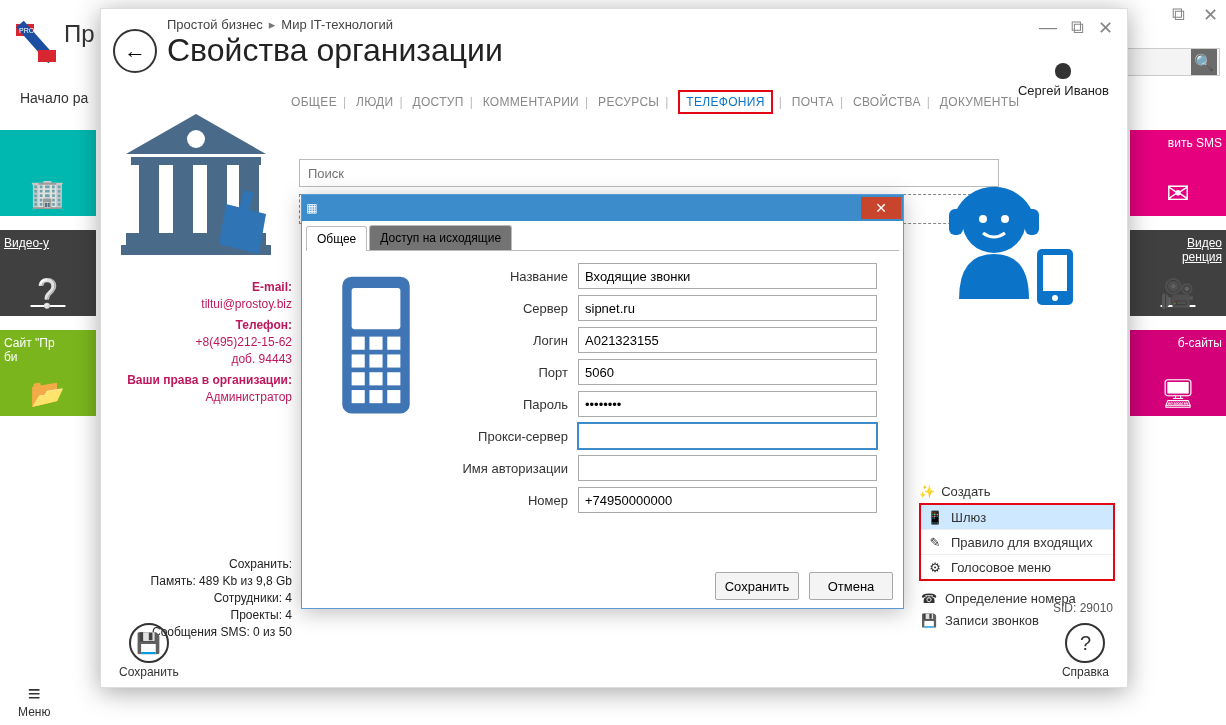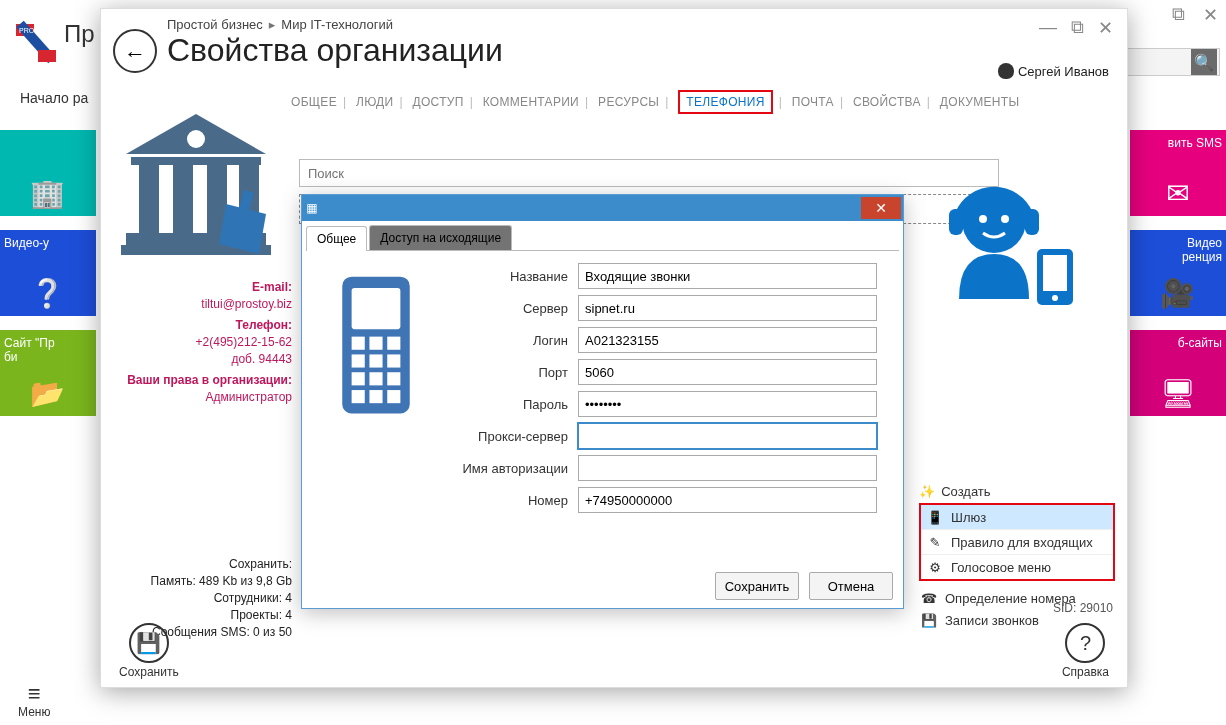--- a/index.html
+++ b/index.html
@@ -9,38 +9,38 @@
   .bg-top-icons { position: absolute; top: 4px; right: 8px; display: flex; gap: 18px; color: #888; font-size: 18px; }
   .bg-logo { position: absolute; top: 20px; left: 14px; width: 44px; height: 44px; }
   .bg-search { position: absolute; top: 48px; right: 6px; width: 108px; height: 28px; border: 1px solid #ccc; background:#f4f4f4; display:flex; align-items:center; justify-content:flex-end; padding-right:2px;}
   .bg-search .sq { width:26px; height:26px; background:#6b6b6b; display:flex; align-items:center; justify-content:center; color:#fff;}
   .bg-start { position: absolute; top: 90px; left: 20px; color: #333; font-size: 14px; }
   .tiles-left { position: absolute; left: 0; top: 130px; width: 96px; }
   .tiles-right { position: absolute; right: 0; top: 130px; width: 96px; }
   .tile { height: 86px; margin-bottom: 14px; color: #fff; font-size: 12px; padding: 6px 4px; display: flex; flex-direction: column; justify-content: space-between; overflow:hidden;}
   .tile .ticon { align-self: center; font-size: 28px; }
   .c-teal { background: #00b8b0; }
-  .c-purple { background: #1d4ed8; }
+  .c-purple { background: #404040; text-decoration: underline; }
   .c-pink { background: #e6007e; }
   .c-green { background: #7ab51d; }
   .c-magenta { background: #d4007a; }
 
   .bottom-menu { position: absolute; bottom: 6px; left: 18px; text-align: center; font-size: 12px; color:#333; }
   .bottom-menu .bars { font-size: 22px; line-height: 22px; }
 
   
   .modal { position: absolute; left: 100px; top: 8px; width: 1028px; height: 680px; background: #fff; box-shadow: 0 4px 24px rgba(0,0,0,0.35); border: 1px solid #ddd; }
   .modal-head { display: flex; align-items: flex-start; padding: 6px 14px 0 12px; }
   .back-circle { width: 44px; height: 44px; border: 2px solid #333; border-radius: 50%; display: flex; align-items: center; justify-content: center; font-size: 22px; margin-top: 14px; cursor: pointer; }
   .titles { margin-left: 10px; flex: 1; }
   .breadcrumb { font-size: 13px; color: #444; margin-top: 2px; }
   .breadcrumb .sep { margin: 0 6px; color: #777; }
   .page-title { font-size: 32px; font-weight: 300; color: #222; line-height: 36px; }
   .win-ctrls { display: flex; gap: 14px; color: #888; font-size: 18px; padding-top: 2px;}
-  .user-line { position:absolute; right:18px; top:54px; font-size:13px; color:#222; display:flex; align-items:center; gap:4px;}
+  .user-line { position:absolute; right:18px; top:54px; font-size:13px; color:#222; display:flex; align-items:center; gap:4px;flex-direction:column;}
   .user-line .av { width:16px; height:16px; background:#333; border-radius:50% 50% 45% 45%; }
 
   .tabs { margin-left: 190px; margin-top: 22px; font-size: 12px; color: #888; letter-spacing: 0.3px;}
   .tabs span { cursor: pointer; }
   .tabs .sep { margin: 0 6px; color: #bbb; }
   .tabs .active { color: #0b74c9; border: 2px solid #e30613; padding: 3px 6px; }
 
   .left-col { position: absolute; left: 10px; top: 90px; width: 185px; }
   .bank-icon { width: 170px; height: 170px; position:relative; }
   .info-block { text-align: right; font-size: 12px; color: #be185d; line-height: 17px; margin-top: 10px; padding-right: 4px;}
@@ -192,21 +192,21 @@
         <rect x="15" y="134" width="140" height="12" fill="#4a6a8a"></rect>
         <rect x="10" y="146" width="150" height="10" fill="#4a6a8a"></rect>
         <polygon points="115,105 155,115 148,155 108,145" fill="#2f74b5"></polygon>
         <rect x="130" y="92" width="10" height="22" fill="#2f74b5" transform="rotate(15 135 103)"></rect>
       </svg>
     </div>
     <div class="info-block">
       <div class="lbl">E-mail:</div>
       <div>tiltui@prostoy.biz</div>
       <div class="lbl" style="margin-top:4px;">Телефон:</div>
-      <div>+2(495)212-15-62</div>
+      <div>+8(495)212-15-62</div>
       <div>доб. 94443</div>
       <div class="lbl" style="margin-top:4px;">Ваши права в организации:</div>
       <div>Администратор</div>
     </div>
     <div class="stats-block">
       <div class="lbl">Сохранить:</div>
       <div>Память: 489 Kb из 9,8 Gb</div>
       <div>Сотрудники: 4</div>
       <div>Проекты: 4</div>
       <div>Сообщения SMS: 0 из 50</div>

